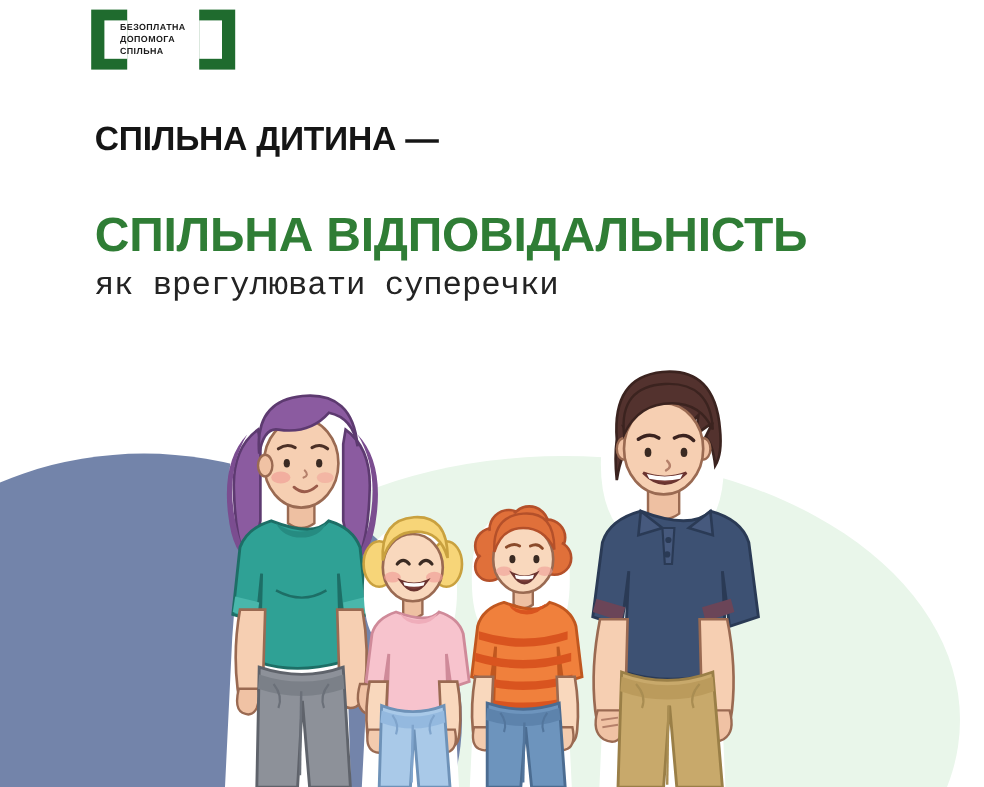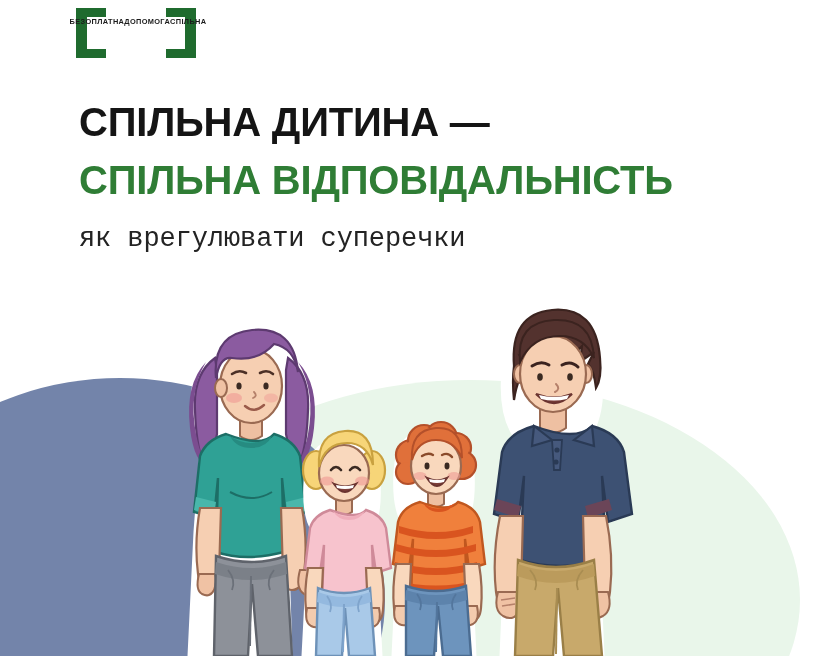--- a/index.html
+++ b/index.html
@@ -53,47 +53,47 @@
     height: 32px;
     background: #ffffff;
   }
   .logo-text {
     position: absolute;
     left: 24px;
     top: 9px;
     width: 76px;
     height: 32px;
     display: flex;
-    flex-direction: row;
+    flex-direction: column;
     justify-content: center;
     align-items: flex-start;
     color: #1b1b1b;
     font-size: 7.4px;
     font-weight: bold;
     letter-spacing: 0.35px;
     line-height: 10.2px;
     text-align: left;
   }
 
   
   .headline {
     position: absolute;
     left: 79px;
     top: 102px;
-    font-size: 40px;
+    font-size: 28px;
     font-weight: bold;
     letter-spacing: -0.2px;
     line-height: 1.0;
     color: #151515;
     white-space: nowrap;
   }
   .headline-2 {
     position: absolute;
     left: 79px;
-    top: 160px;
+    top: 176px;
     font-size: 40px;
     font-weight: bold;
     letter-spacing: -0.2px;
     line-height: 1.0;
     color: #2f7d35;
     white-space: nowrap;
   }
   .subtitle {
     position: absolute;
     left: 79px;

